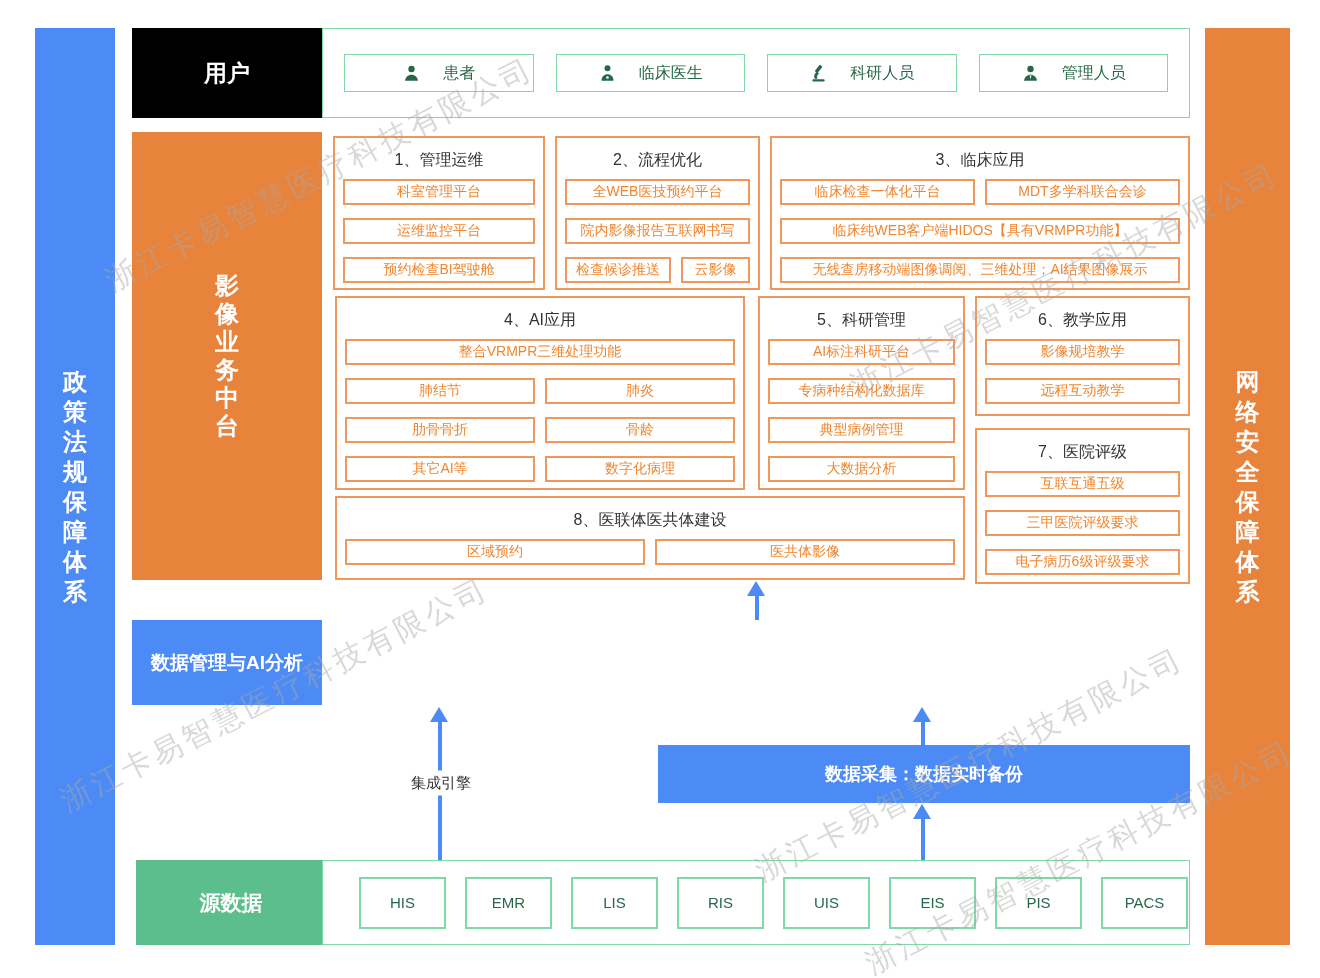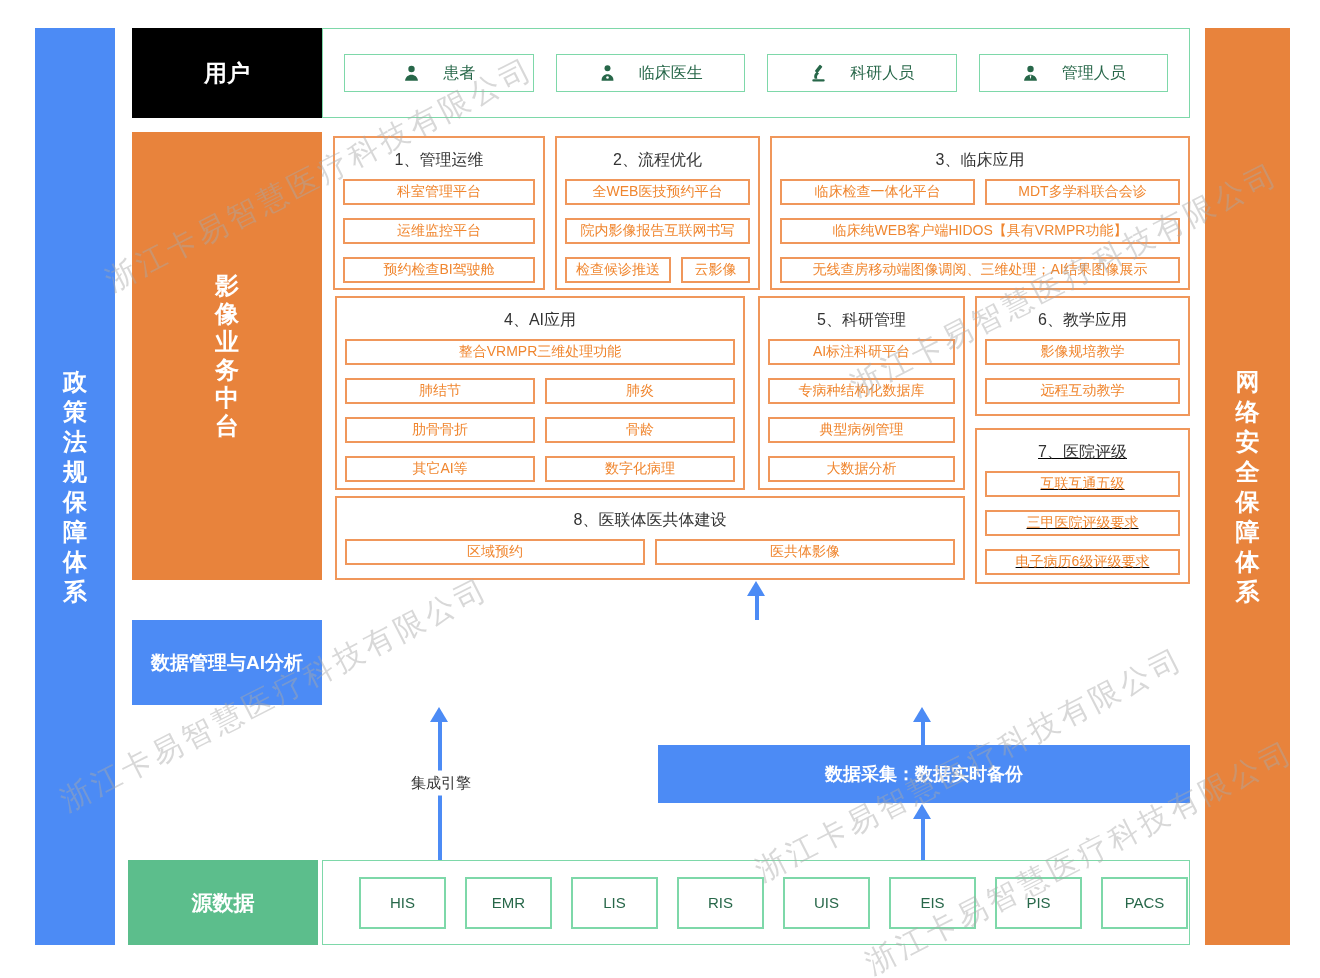--- a/index.html
+++ b/index.html
@@ -10,39 +10,39 @@
   .vbar div{line-height:1;margin:3px 0;}
   #left-bar{left:35px;width:80px;background:#4C8BF5;}
   #right-bar{left:1205px;width:85px;background:#E8833C;}
 
   
   .block-label{position:absolute;display:flex;align-items:center;justify-content:center;color:#fff;font-weight:bold;z-index:2;}
   #users-label{left:132px;top:28px;width:190px;height:90px;background:#000000;font-size:23px;}
   #platform-label{left:132px;top:132px;width:190px;height:448px;background:#E8833C;flex-direction:column;font-size:24px;}
   #platform-label div{line-height:1;margin:2px 0;}
   #dm-label{left:132px;top:620px;width:190px;height:85px;background:#4C8BF5;font-size:19px;}
-  #source-label{left:128px;top:860px;width:190px;height:85px;background:#5CBE8C;font-size:21px;}
+  #source-label{left:136px;top:860px;width:190px;height:85px;background:#5CBE8C;font-size:21px;}
 
   
   #users-box{position:absolute;left:322px;top:28px;width:868px;height:90px;border:1px solid #7ED8A9;box-sizing:border-box;background:#fff;display:flex;align-items:center;padding:0 21px;gap:22px;z-index:2;}
   .user-item{flex:1;height:38px;border:1px solid #7ED8A9;box-sizing:border-box;display:flex;align-items:center;justify-content:center;gap:22px;color:#276749;font-size:16px;background:#fff;}
   .user-item svg{width:19px;height:19px;color:#276749;flex:none;}
 
   
   .section{position:absolute;border:2px solid #F0975B;box-sizing:border-box;background:#fff;padding:8px;z-index:2;}
   .section-title{text-align:center;font-size:16px;color:#333;margin:4px 0 10px;line-height:19px;}
   .sec-row{display:flex;gap:10px;margin-bottom:13px;}
   .sec-item{flex:1;border:2px solid #F0975B;box-sizing:border-box;color:#F0862F;font-size:14px;display:flex;align-items:center;justify-content:center;min-height:26px;padding:0 2px;white-space:nowrap;overflow:hidden;background:#fff;}
   #s1{left:333px;top:136px;width:212px;height:154px;}
   #s2{left:555px;top:136px;width:205px;height:154px;}
   #s3{left:770px;top:136px;width:420px;height:154px;}
   #s4{left:335px;top:296px;width:410px;height:194px;}
   #s5{left:758px;top:296px;width:207px;height:194px;}
   #s6{left:975px;top:296px;width:215px;height:120px;}
-  #s7{left:975px;top:428px;width:215px;height:156px;text-decoration:underline;}
+  #s7{left:975px;top:428px;width:215px;height:156px;}
   #s8{left:335px;top:496px;width:630px;height:84px;}
 
   
   #dm-box{position:absolute;left:322px;top:620px;width:868px;height:85px;border:2px solid #74A7F3;box-sizing:border-box;background:#fff;display:flex;align-items:center;padding:0 15px;gap:18px;z-index:2;}
   .dm-item{flex:1;height:47px;border:2px solid #74A7F3;box-sizing:border-box;color:#3D7BEA;font-size:15px;display:flex;align-items:center;justify-content:center;background:#fff;}
 
   
   #collect-box{position:absolute;left:658px;top:745px;width:532px;height:58px;background:#4C8BF5;color:#fff;font-weight:bold;font-size:18px;display:flex;align-items:center;justify-content:center;z-index:2;}
 
   

